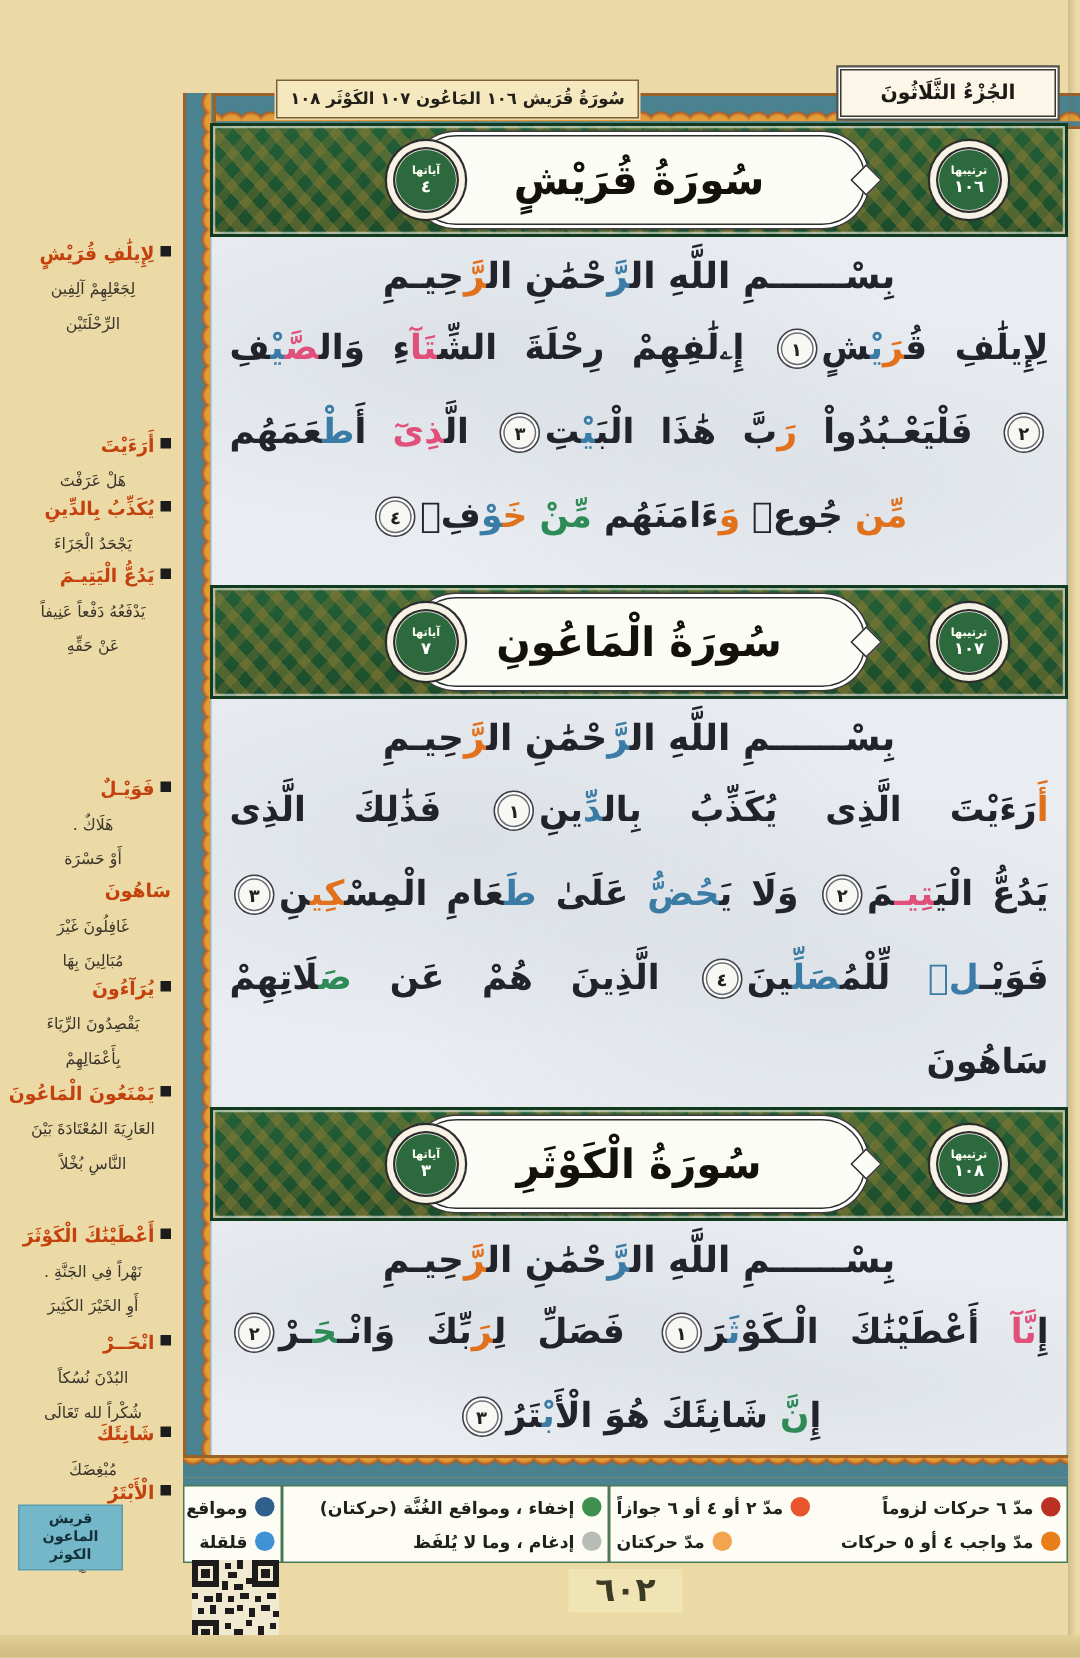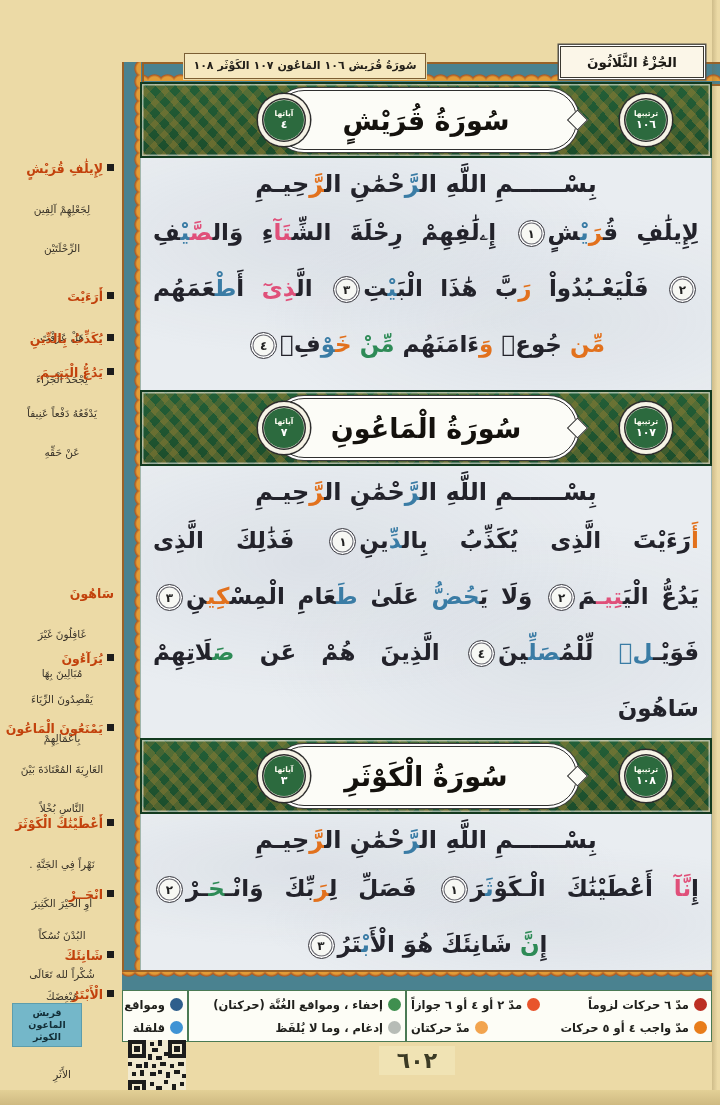--- a/index.html
+++ b/index.html
@@ -4,21 +4,21 @@
 <style>
   html,body{margin:0;padding:0;background:#d8c econ;}
   body{background:#cdbd8d;font-family:"DejaVu Sans",sans-serif;}
   .screen{position:relative;width:720px;height:1105px;overflow:hidden;background:#ecdaa6;margin:0 auto;}
 
   
   .margin-col{position:absolute;left:0;top:0;width:120px;height:1105px;direction:rtl;}
   .note{position:absolute;right:6px;left:4px;text-align:right;color:#2a2620;}
   .note-head{font-size:12.5px;font-weight:700;color:#c2410c;line-height:18px;}
   .note-bullet{display:inline-block;width:7px;height:7px;background:#1c1c1c;margin-left:4px;vertical-align:2px;}
-  .note-def{font-size:10.5px;font-weight:500;color:#3a342a;margin-top:24px;line-height:15px;padding-left:6px;text-align:center;}
+  .note-def{font-size:10.5px;font-weight:500;color:#3a342a;margin-top:8px;line-height:15px;padding-left:6px;text-align:center;}
 
   .side-tab{position:absolute;left:13px;top:1004px;width:64px;background:#74b7c9;padding:3px 2px;text-align:center;box-shadow:0 0 0 1px #5d9dac;}
   .side-tab div{font-size:9.5px;font-weight:700;color:#132f38;line-height:12px;}
 
   
   .frame{position:absolute;left:122px;top:44px;width:598px;height:1010px;}
   .tag{position:absolute;z-index:5;text-align:center;}
   .surah-tag{left:62px;top:9px;width:240px;height:24px;line-height:24px;background:#f5e8bf;border:1px solid #7c5f33;box-shadow:0 0 0 1px #e9d9a9;font-size:11px;font-weight:700;color:#23201a;direction:rtl;}
   .juz-tag{right:16px;top:2px;width:142px;height:30px;line-height:30px;background:#fbf6e8;border:1.5px solid #3a372f;box-shadow:0 0 0 1px #fff,0 0 0 2.5px #55524a;font-size:13.5px;font-weight:700;color:#1c1a16;direction:rtl;}
 
@@ -108,24 +108,29 @@
         <div class="note-def">الرِّحْلَتَيْن</div>
       </div>
       <div class="note" style="top: 288px;">
         <div class="note-head"><span class="note-bullet"></span><span>أَرَءَيْتَ</span></div>
         <div class="note-def">هَلْ عَرَفْتَ</div>
       </div>
       <div class="note" style="top: 330px;">
         <div class="note-head"><span class="note-bullet"></span><span>يُكَذِّبُ بِالدِّينِ</span></div>
         <div class="note-def">يَجْحَدُ الْجَزَاءَ</div>
       </div>
-      <div class="note" style="top: 364px;">
+      <div class="note" style="top: 375px;">
         <div class="note-head"><span class="note-bullet"></span><span>يَدُعُّ الْيَتِيـمَ</span></div>
         <div class="note-def">يَدْفَعُهُ دَفْعاً عَنِيفاً</div>
         <div class="note-def">عَنْ حَقِّهِ</div>
+      </div>
+      <div class="note" style="top: 517px;">
+        <div class="note-head"><span class="note-bullet"></span><span>فَوَيْـلٌ</span></div>
+        <div class="note-def">هَلَاكٌ .</div>
+        <div class="note-def">أَوْ حَسْرَة</div>
       </div>
       <div class="note" style="top: 585px;">
         <div class="note-head"><span>سَاهُونَ</span></div>
         <div class="note-def">غَافِلُونَ غَيْرَ</div>
         <div class="note-def">مُبَالِينَ بِهَا</div>
       </div>
       <div class="note" style="top: 650px;">
         <div class="note-head"><span class="note-bullet"></span><span>يُرَآءُونَ</span></div>
         <div class="note-def">يَقْصِدُونَ الرِّيَاءَ</div>
         <div class="note-def">بِأَعْمَالِهِمْ</div>

